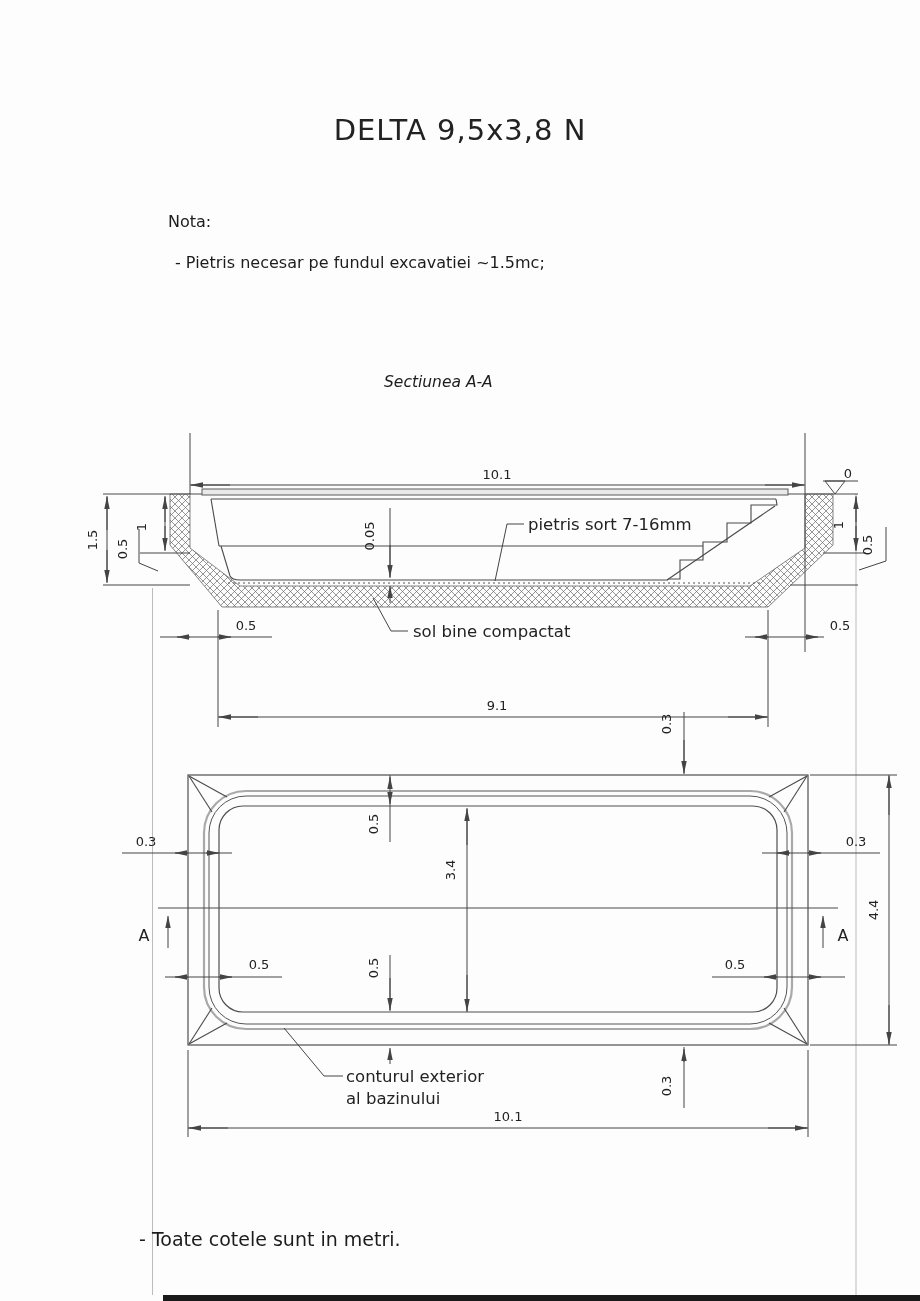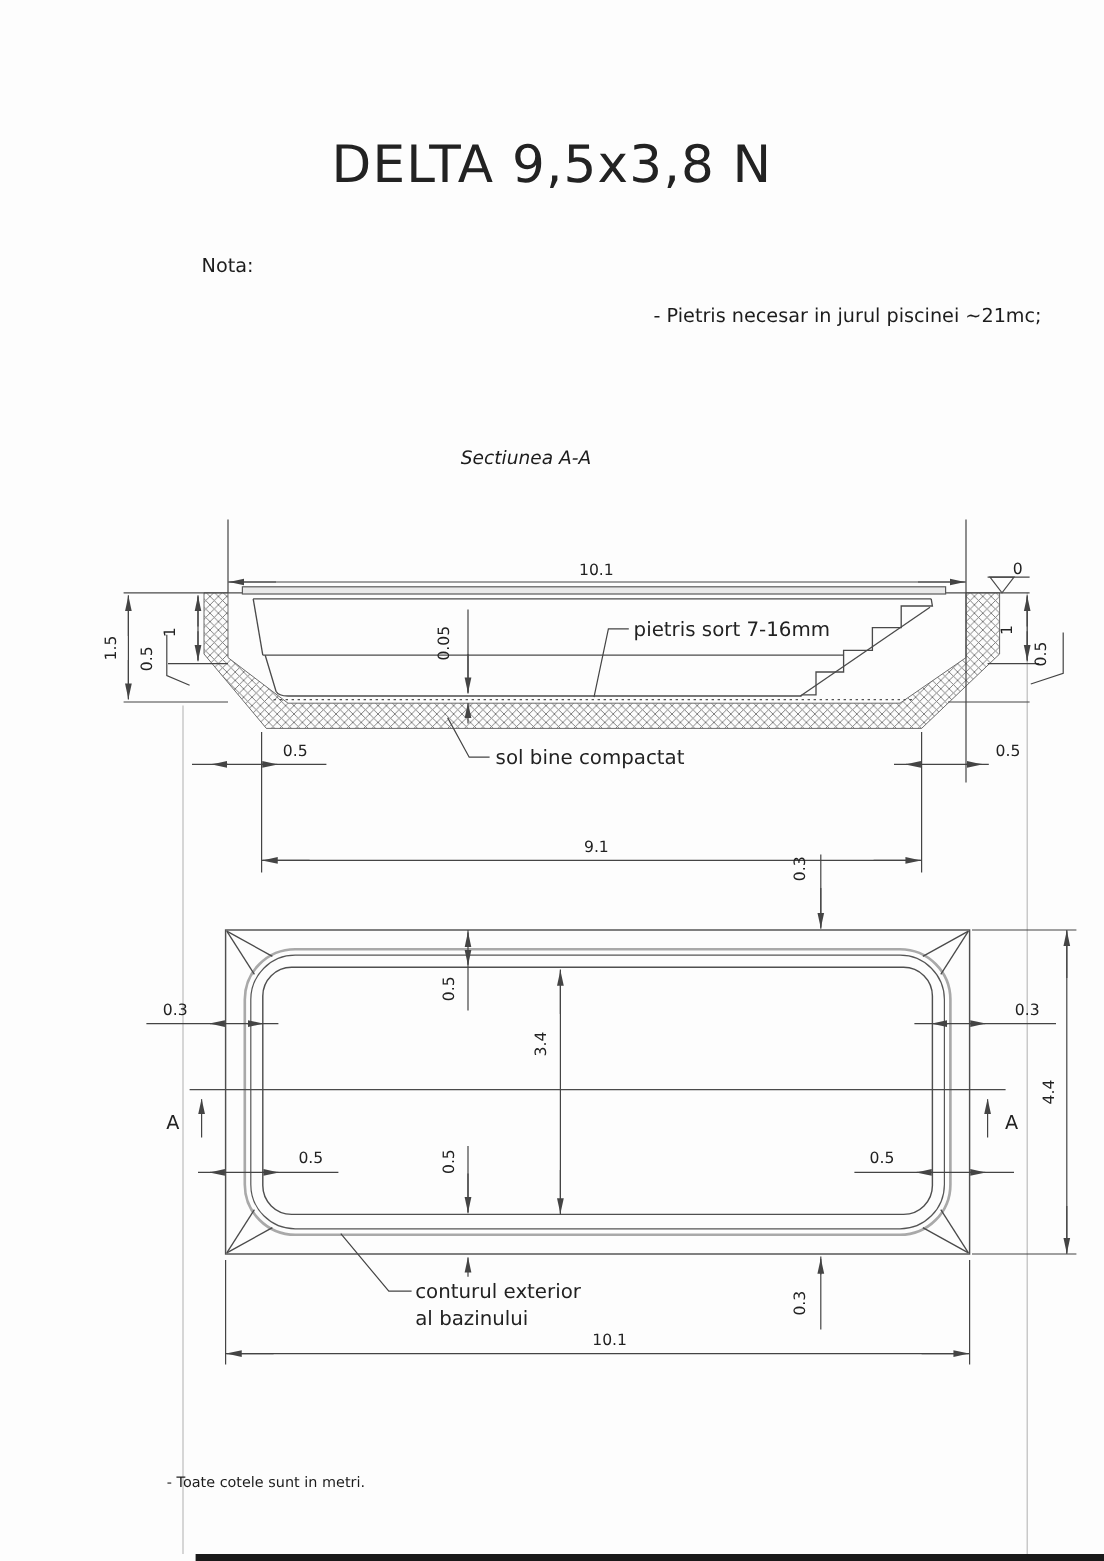--- a/index.html
+++ b/index.html
@@ -1,30 +1,30 @@
 <!DOCTYPE html>
 <html><head>
 <meta charset="utf-8">
 <style>
   html,body{margin:0;padding:0;}
   body{
     width:920px;height:1301px;position:relative;background:#fdfdfd;
     font-family:"DejaVu Sans","Liberation Sans",sans-serif;color:#1c1c1c;
     overflow:hidden;
   }
-  .abs{position:absolute;text-align:right;}
+  .abs{position:absolute;}
   #title{
     left:0;top:113px;width:920px;text-align:center;
-    font-size:43px;letter-spacing:1px;color:#222;
+    font-size:29px;letter-spacing:1px;color:#222;
   }
   #nota-head{left:168px;top:212px;font-size:16px;}
   #nota-items{left:168px;top:253px;width:700px;font-size:16px;line-height:20px;}
   #nota-items .nota-item{padding-left:7px;text-indent:0;}
   #section-title{left:384px;top:373px;font-size:15.5px;font-style:italic;}
-  #footer-note{left:139px;top:1228px;font-size:12px;}
+  #footer-note{left:139px;top:1228px;font-size:19px;}
   svg{position:absolute;left:0;top:0;}
   svg text{font-family:"DejaVu Sans","Liberation Sans",sans-serif;fill:#222;}
   .dimtxt{font-size:13px;}
   .lbltxt{font-size:16.5px;}
   .atxt{font-size:16px;}
   .thin{stroke:#4a4a4a;stroke-width:1.1;fill:none;}
   .dim{stroke:#444;stroke-width:1;fill:none;}
   .page{stroke:#bcbcbc;stroke-width:1;fill:none;}
 </style>
 </head>
@@ -261,16 +261,16 @@
       <text class="lbltxt" x="346" y="1104">al bazinului</text>
     </g>
   </g>
 
   <rect x="163" y="1295" width="757" height="6" fill="#1a1a1a"></rect>
 </svg>
 
 <div class="abs" id="title">DELTA 9,5x3,8 N</div>
 <div class="abs" id="nota-head">Nota:</div>
 <div class="abs" id="nota-items">
-  <div class="nota-item">- Pietris necesar in jurul piscinei ~21mc;</div>
+  <div class="nota-item">- Pietris necesar pe fundul excavatiei ~1.5mc;</div>
 </div>
 <div class="abs" id="section-title">Sectiunea A-A</div>
 <div class="abs" id="footer-note">- Toate cotele sunt in metri.</div>
 
 </body></html>

